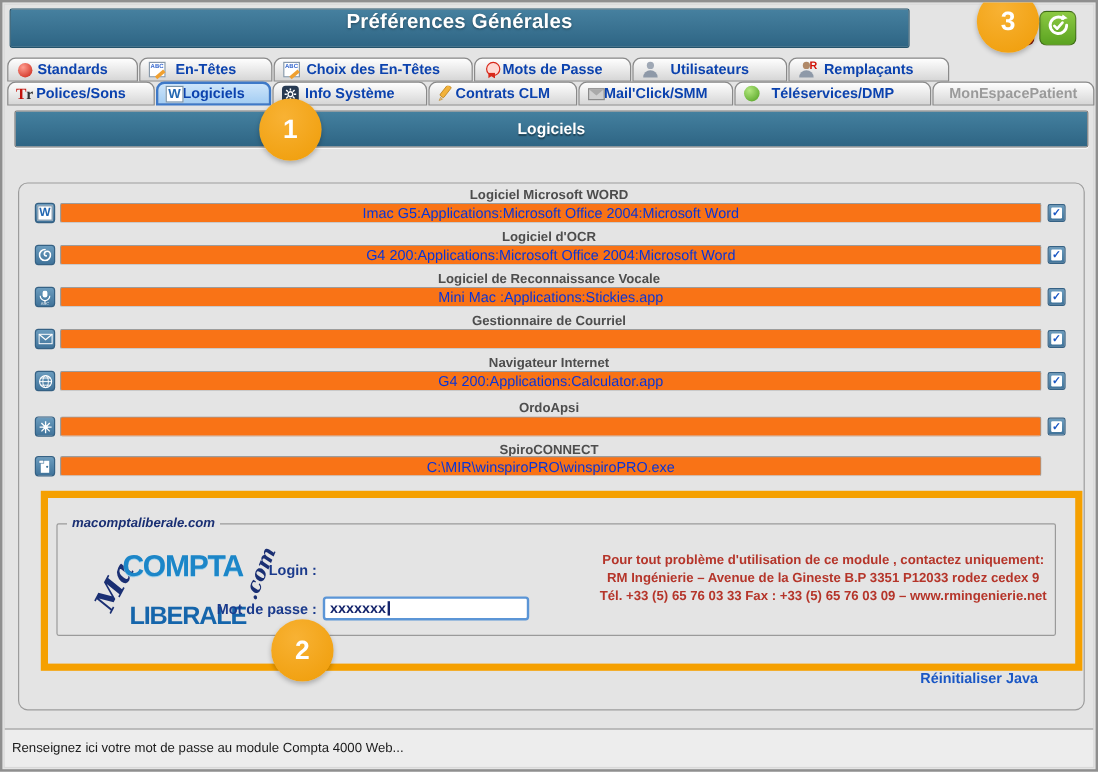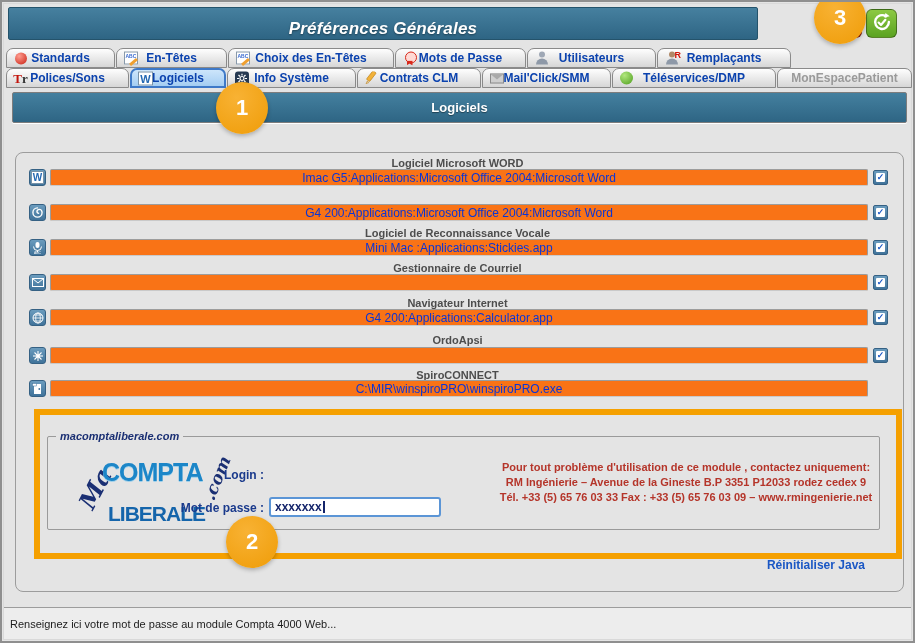--- a/index.html
+++ b/index.html
@@ -7,21 +7,21 @@
   body { font-family:"Liberation Sans", sans-serif; background:#9a9a9a; overflow:hidden; }
   #win {
     position:absolute; left:0; top:0; width:915px; height:643px;
     background:#e4e4e4; border:2px solid #8f8f8f; outline:1px solid #d9d9d9; outline-offset:-4px;
     overflow:hidden;
   }
   
   .titlebar {
     position:absolute; left:6px; top:5px; width:750px; height:33px;
     background:linear-gradient(#46809f,#2e6584); border:1px solid #24536b; border-radius:2px;
-    display:flex; align-items:flex-end; justify-content:center;font-style:italic;
+    display:flex; align-items:flex-start; justify-content:center;
   }
   .titlebar h1 { color:#fff; font-size:17px; font-weight:bold; letter-spacing:.2px;
     text-shadow:0 1px 2px rgba(0,0,0,.4); }
   .tbtn { position:absolute; top:7px; width:31px; height:29px; border-radius:6px;
     border:1px solid rgba(0,0,0,.35); display:flex; align-items:center; justify-content:center; }
   .tbtn.red  { right:51px; background:linear-gradient(#e2553a,#bb2a14); }
   .tbtn.green{ right:16px; background:linear-gradient(#8cc943,#5ba321); }
   
   .tabrow { position:absolute; left:4px; width:907px; height:20px; display:flex; }
   .tabrow.r1 { top:46px; } .tabrow.r2 { top:66px; }
@@ -255,20 +255,21 @@
 
   <div class="flabel" style="top:155px">Logiciel Microsoft WORD</div>
   <div class="ficon" style="top:167px">
       <span class="w-ic" style="width:13px;height:13px;font-size:10px;line-height:12px;">W</span>
     </div>
   <div class="finput" style="top:167px">Imac G5:Applications:Microsoft Office 2004:Microsoft Word</div>
   <div class="cbx" style="top:168px">
       <i>✓</i>
     </div>
 
+  <div class="flabel" style="top:190px">Logiciel d'OCR</div>
   <div class="ficon" style="top:202px">
     <svg width="11" height="11" viewBox="0 0 12 12">
         <path d="M6 1a5 5 0 1 0 5 5c0-2-1.4-3.4-3-3.4A2.6 2.6 0 0 0 5.4 5 1.8 1.8 0 0 0 7.2 6.8" fill="none" stroke="#fff" stroke-width="1.5" stroke-linecap="round"></path>
       </svg>
   </div>
   <div class="finput" style="top:202px">G4 200:Applications:Microsoft Office 2004:Microsoft Word</div>
   <div class="cbx" style="top:203px">
       <i>✓</i>
     </div>
 

